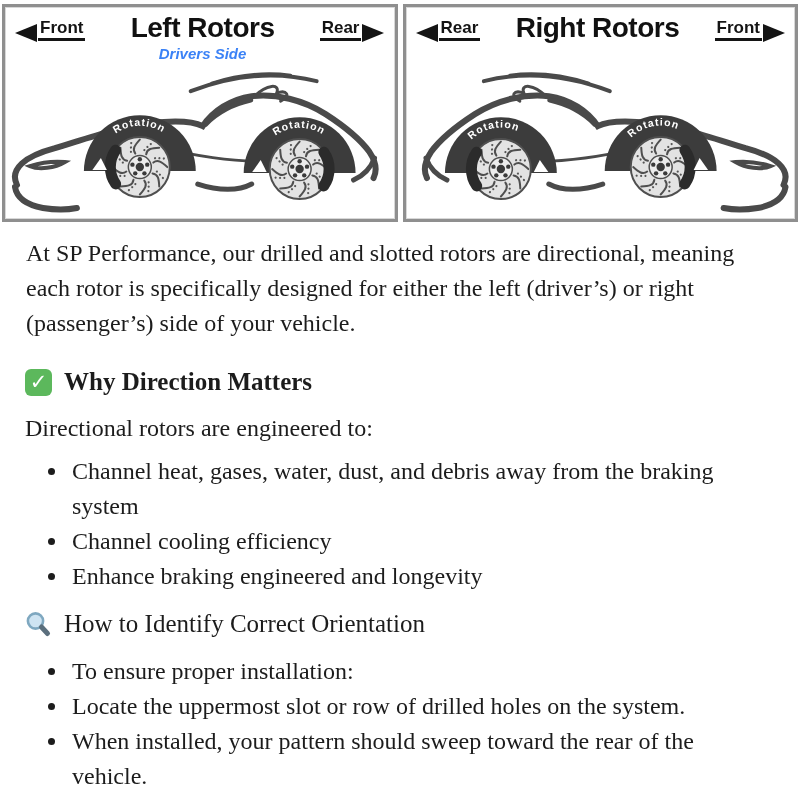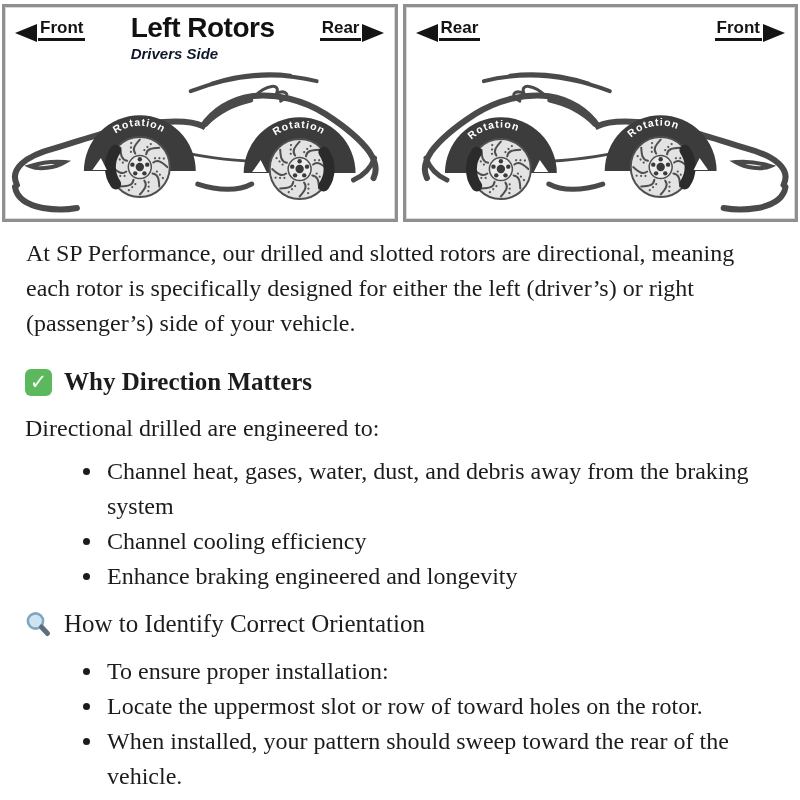--- a/index.html
+++ b/index.html
@@ -22,33 +22,33 @@
     padding:0 10px; font-family:"Liberation Sans", sans-serif;
   }
   .corner { display:flex; align-items:center; gap:1px; margin-top:4px; }
   .corner-label {
     font-weight:bold; font-size:17px; color:#141414;
     border-bottom:3px solid #141414; padding:0 2px 1px 2px; line-height:1.05;
   }
   .tri { width:0; height:0; border-style:solid; }
   .tri-left  { border-width:9px 22px 9px 0; border-color:transparent #141414 transparent transparent; margin-top:6px; }
   .tri-right { border-width:9px 0 9px 22px; border-color:transparent transparent transparent #141414; margin-top:6px; }
-  .panel-title { }
+  .panel-title { text-align:center; }
   .panel-title .main { font-size:28px; font-weight:bold; letter-spacing:-0.5px; line-height:1; color:#111; }
-  .panel-title .sub  { font-size:15px; font-weight:bold; font-style:italic; margin-top:3px; color:#0f172a; }
+  .panel-title .sub  { font-size:15px; font-weight:bold; font-style:italic; margin-top:3px; color:#3b82f6; }
   .car-svg { position:absolute; left:0; bottom:-2px; width:100%; height:160px; z-index:1; }
 
   
   .content { padding:0 25px 0 25px; font-size:24px; }
   .intro { line-height:35px; margin:14px 0 0 1px; max-width:745px; }
   .sec-head { display:flex; align-items:center; gap:12px; margin:27px 0 0 0; font-size:25px; }
   .sec-head.bold { font-weight:bold; }
   .lead { margin:19px 0 0 0; }
   ul.blist { margin:12px 0 0 0; padding-left:44px; line-height:35px; max-width:720px; }
-  ul.blist li { padding-left:3px;margin-left:35px; }
+  ul.blist li { padding-left:3px; }
 
   
   .emoji-check {
     width:27px; height:27px; border-radius:6px; background:#5cb85c;
     display:inline-flex; align-items:center; justify-content:center; flex:0 0 auto;
     color:#fff; font-size:21px; font-weight:bold; font-family:"DejaVu Sans", sans-serif;
     line-height:1;
   }
   .emoji-mag { width:27px; height:27px; flex:0 0 auto; display:inline-block; }
 
@@ -158,20 +158,21 @@
     </svg>
   </div>
 
   <div class="panel">
     <div class="panel-header">
       <div class="corner">
         <span class="tri tri-left"></span>
         <span class="corner-label">Rear</span>
       </div>
       <div class="panel-title">
+        <div class="main">Right Rotors</div>
       </div>
       <div class="corner">
         <span class="corner-label">Front</span>
         <span class="tri tri-right"></span>
       </div>
     </div>
     <svg class="car-svg" viewBox="0 0 390 158" preserveAspectRatio="xMidYMax meet">
       <g transform="translate(390,0) scale(-1,1)">
           <use href="#car-body"></use>
         </g>
@@ -205,35 +206,35 @@
 
   <p class="intro">At SP Performance, our drilled and slotted rotors are directional, meaning each rotor is specifically designed for either the left (driver’s) or right (passenger’s) side of your vehicle.</p>
 
   <div class="sec-head bold">
     <span class="emoji-check">
         <span>✓</span>
       </span>
     <span>Why Direction Matters</span>
   </div>
 
-  <p class="lead">Directional drilled are engineered to:</p>
+  <p class="lead">Directional rotors are engineered to:</p>
 
   <ul class="blist">
     <li>Channel heat, gases, water, dust, and debris away from the braking system</li>
     <li>Channel cooling efficiency</li>
     <li>Enhance braking engineered and longevity</li>
   </ul>
 
   <div class="sec-head" style="margin-top:16px;">
     <svg class="emoji-mag" viewBox="0 0 27 27">
       <circle cx="10.5" cy="10" r="7.6" fill="#cfe4f2" stroke="#7fa8c0" stroke-width="2.6"></circle>
       <line x1="16.5" y1="16" x2="22.5" y2="22.5" stroke="#5b6f7d" stroke-width="5" stroke-linecap="round"></line>
     </svg>
     <span>How to Identify Correct Orientation</span>
   </div>
 
   <ul class="blist" style="margin-top:16px;">
     <li>To ensure proper installation:</li>
-    <li>Locate the uppermost slot or row of toward holes on the rotor.</li>
+    <li>Locate the uppermost slot or row of drilled holes on the system.</li>
     <li>When installed, your pattern should sweep toward the rear of the vehicle.</li>
   </ul>
 
 </div>
 
 </body></html>

